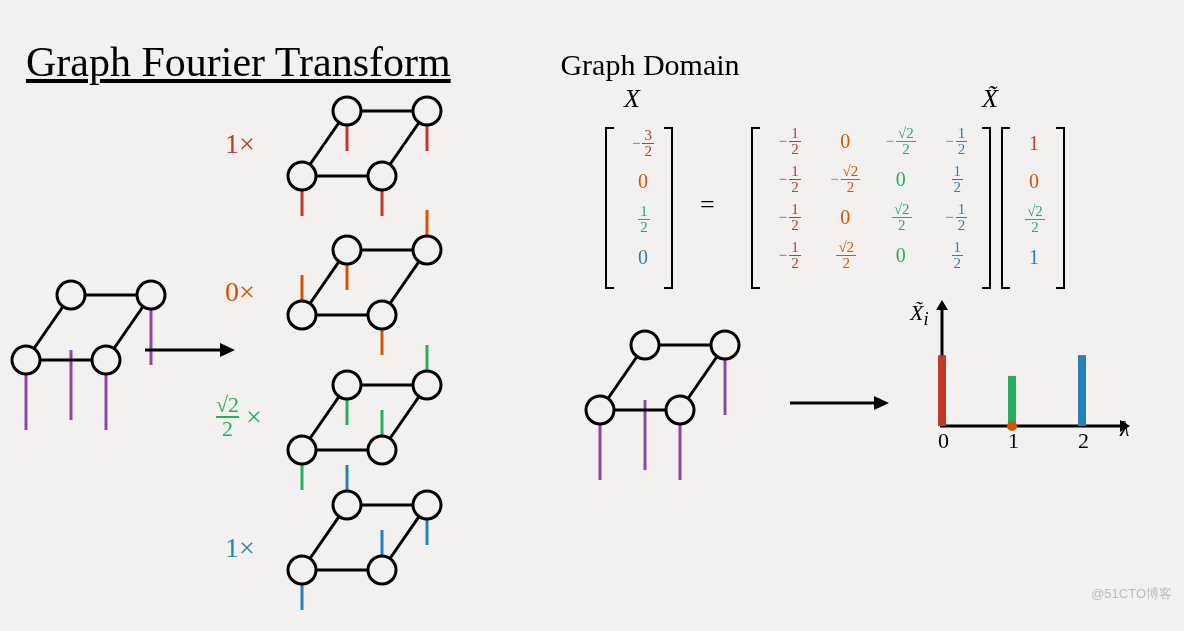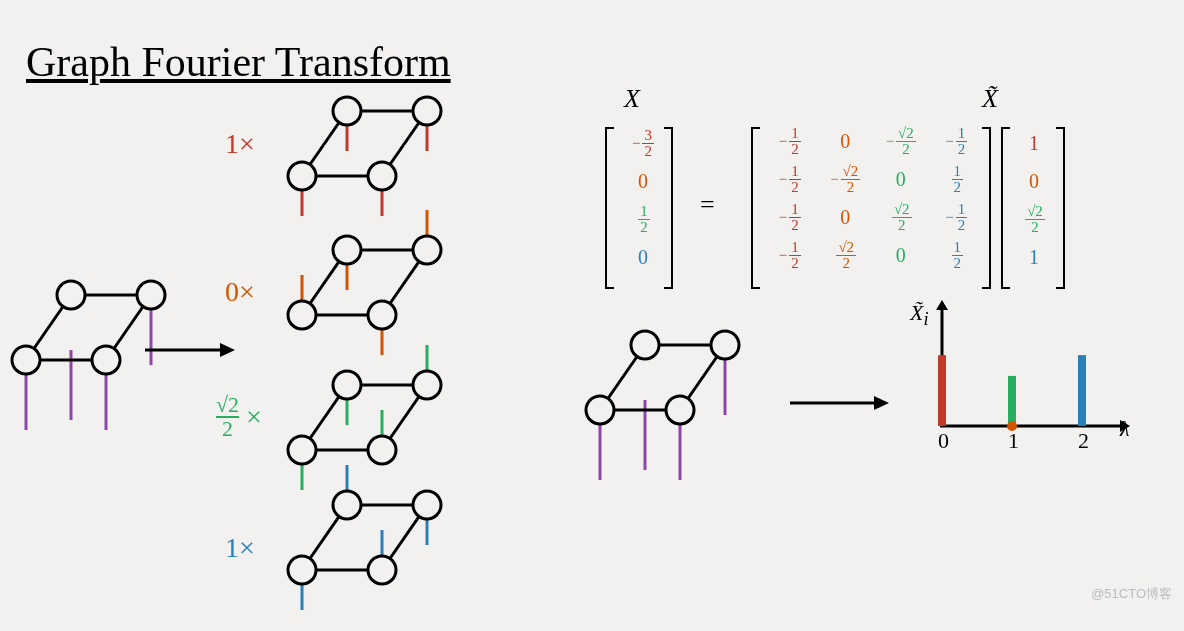--- a/index.html
+++ b/index.html
@@ -12,20 +12,21 @@
   .axis-lbl{position:absolute;font-size:22px}
   .wm{position:absolute;right:12px;bottom:8px;color:#bbb;font-size:13px;font-family:sans-serif}
 </style>
 </head>
 <body>
 
 <div id="canvas">
 
   <div class="title">Graph Fourier Transform</div>
 
+  <div class="hdr" style="left:540px;top:48px;width:220px">Graph Domain</div>
   <div class="sub" style="left:624px;top:84px">X</div>
 
   <div class="sub" style="left:982px;top:84px">X̃</div>
 
   <svg style="left:6px;top:270px" width="190" height="190">
     <g stroke="#8e44ad" stroke-width="3">
       <line x1="20" y1="90" x2="20" y2="160"></line>
         <line x1="65" y1="80" x2="65" y2="150"></line>
       <line x1="100" y1="90" x2="100" y2="160"></line>
         <line x1="145" y1="25" x2="145" y2="95"></line>

